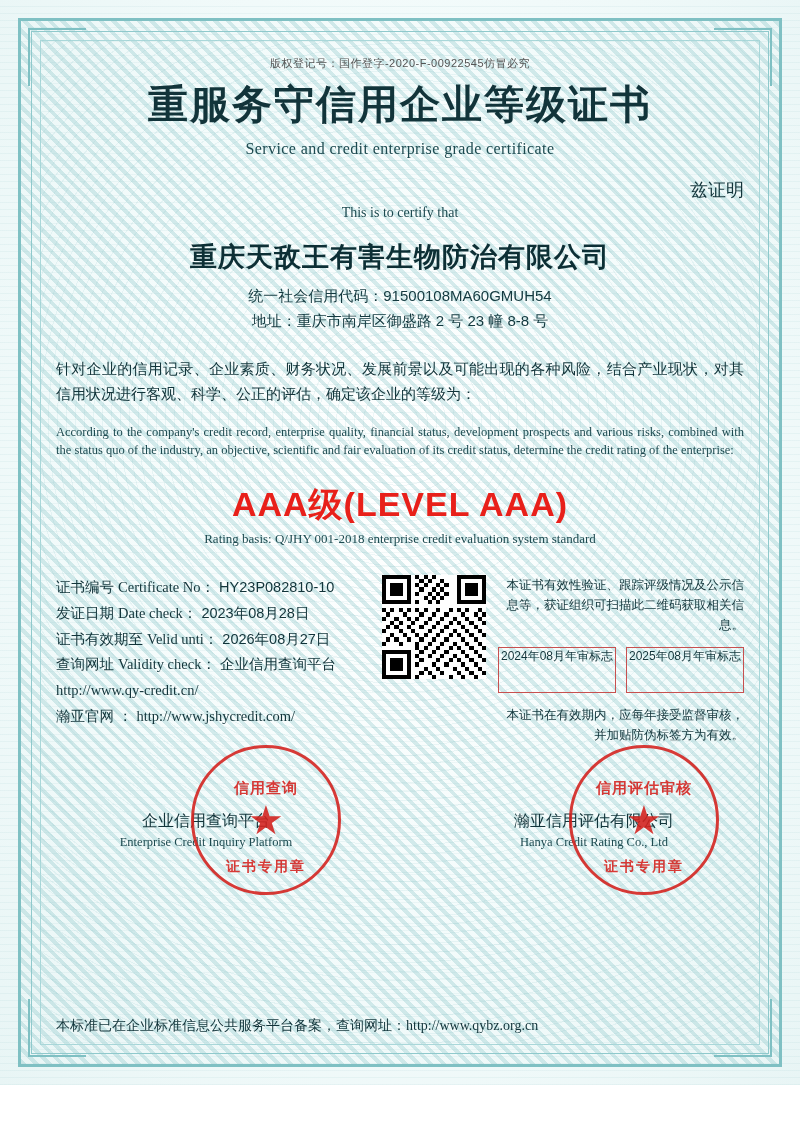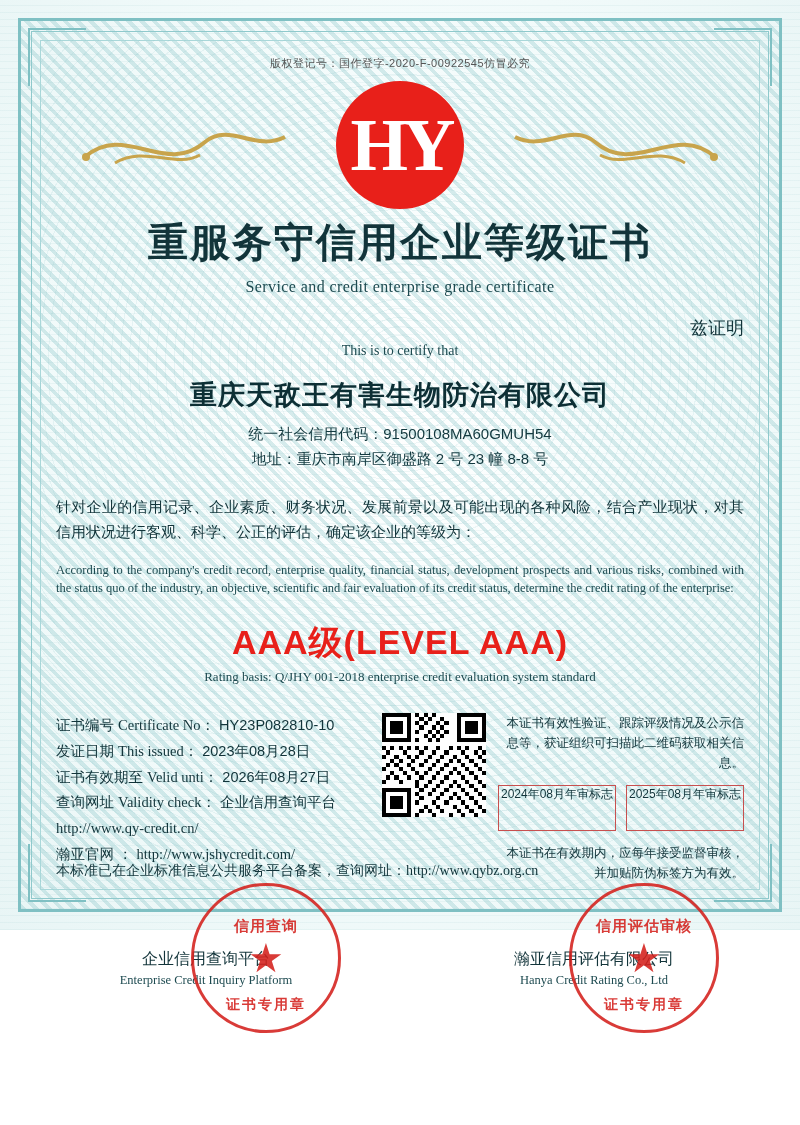--- a/index.html
+++ b/index.html
@@ -5,21 +5,21 @@
   * { box-sizing: border-box; }
   html, body { margin:0; padding:0; }
   body {
     width: 800px; height: 1125px;
     font-family: "Liberation Sans", sans-serif;
     background: #ffffff;
     overflow: hidden;
   }
   .cert {
     position: relative;
-    width: 800px; height: 930px;
+    width: 800px; height: 1085px;
     background:
       repeating-linear-gradient(0deg, rgba(120,180,185,0.09) 0px, rgba(120,180,185,0.09) 1px, rgba(255,255,255,0) 1px, rgba(255,255,255,0) 7px),
       radial-gradient(ellipse at 50% 45%, #ffffff 0%, #f3fbfb 55%, #e8f5f5 100%);
     padding-left: 16px;
   }
   
   .frame-outer {
     position:absolute; left:18px; top:18px; right:18px; bottom:18px;
     border: 3px solid #7fc0c3;
     background:
@@ -139,35 +139,20 @@
   <div class="guilloche"></div>
   <div class="corner tl"></div>
   <div class="corner tr"></div>
   <div class="corner bl"></div>
   <div class="corner br"></div>
 
   <div class="content">
 
     <div class="copyright">版权登记号：国作登字-2020-F-00922545仿冒必究</div>
 
-    <div class="logo-wrap">
-      <svg class="flourish left" viewBox="0 0 230 60">
-        <path d="M5,40 C45,5 85,60 125,25 C150,5 175,35 205,20" fill="none" stroke="#c8a44c" stroke-width="4"></path>
-        <path d="M35,46 C65,28 95,52 120,38" fill="none" stroke="#c8a44c" stroke-width="3"></path>
-        <circle cx="6" cy="40" r="4" fill="#c8a44c"></circle>
-      </svg>
-      <svg class="flourish right" viewBox="0 0 230 60">
-        <path d="M225,40 C185,5 145,60 105,25 C80,5 55,35 25,20" fill="none" stroke="#c8a44c" stroke-width="4"></path>
-        <path d="M195,46 C165,28 135,52 110,38" fill="none" stroke="#c8a44c" stroke-width="3"></path>
-        <circle cx="224" cy="40" r="4" fill="#c8a44c"></circle>
-      </svg>
-      <div class="logo-circle">
-        <span class="hy">HY</span>
-      </div>
-    </div>
 
     <h1 class="title">重服务守信用企业等级证书</h1>
     <div class="title-en">Service and credit enterprise grade certificate</div>
 
     <div class="certify-cn">兹证明</div>
     <div class="certify-en">This is to certify that</div>
 
     <div class="company">重庆天敌王有害生物防治有限公司</div>
     <div class="code">统一社会信用代码：91500108MA60GMUH54</div>
     <div class="addr">地址：重庆市南岸区御盛路 2 号 23 幢 8-8 号</div>
@@ -180,21 +165,21 @@
 
     <div class="mid">
       <div class="mid-left">
         <div>
           <span>证书编号</span>
           <span class="lbl-en">Certificate No：</span>
           <span>HY23P082810-10</span>
         </div>
         <div>
           <span>发证日期</span>
-          <span class="lbl-en">This issued：</span>
+          <span class="lbl-en">Date check：</span>
           <span>2023年08月28日</span>
         </div>
         <div>
           <span>证书有效期至</span>
           <span class="lbl-en">Velid unti：</span>
           <span>2026年08月27日</span>
         </div>
         <div>
           <span>查询网址</span>
           <span class="lbl-en">Validity check：</span>

